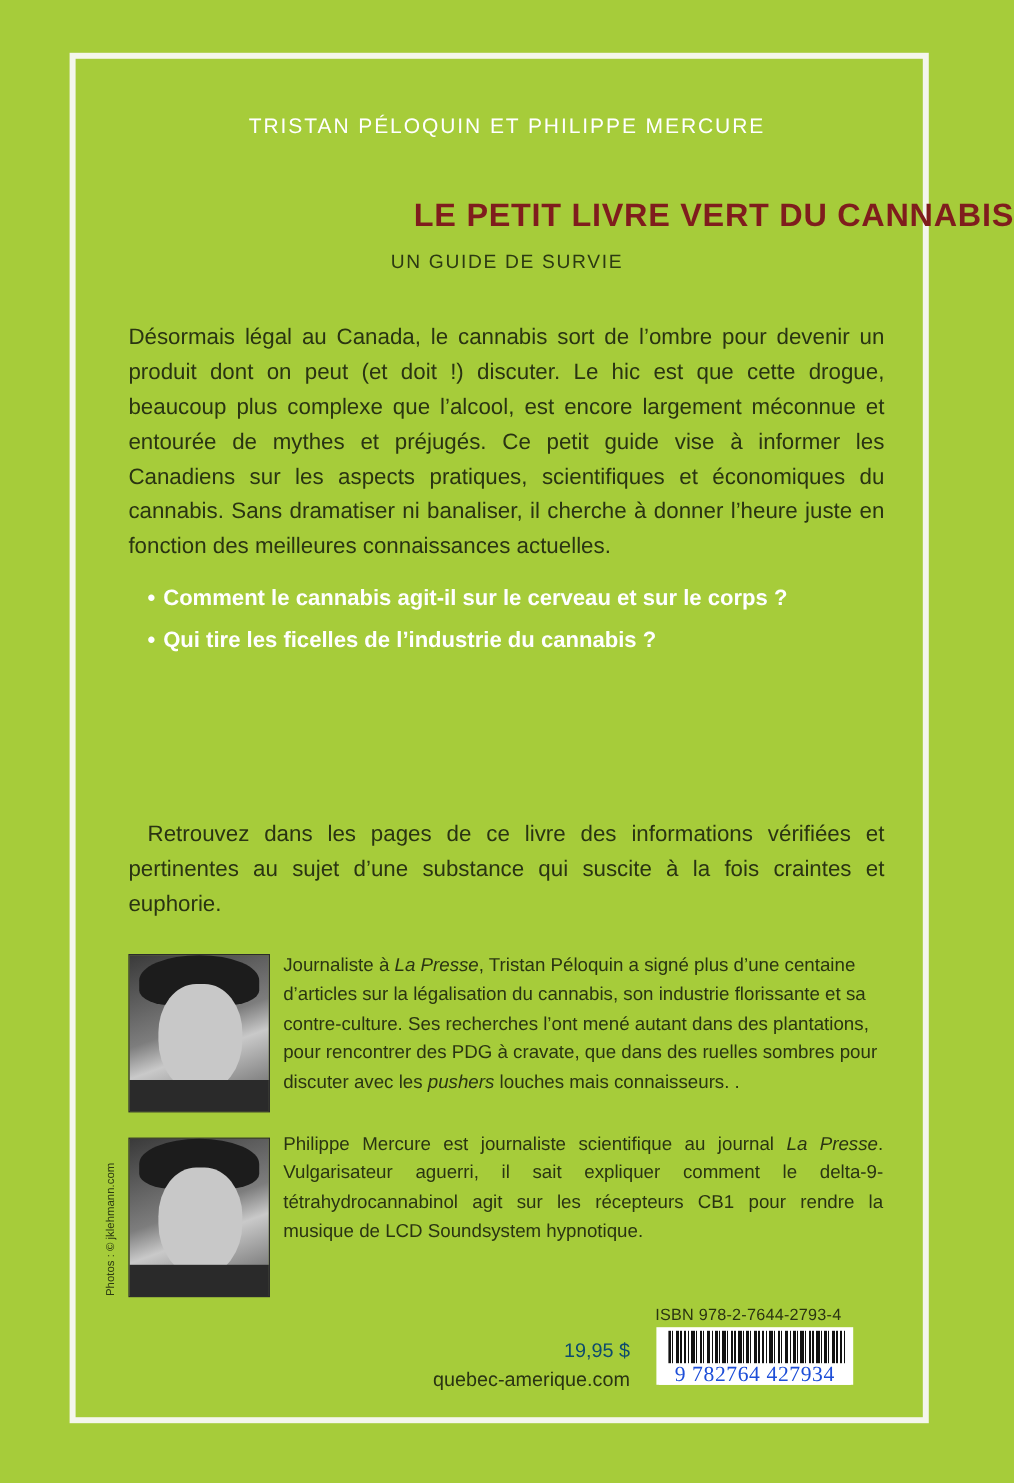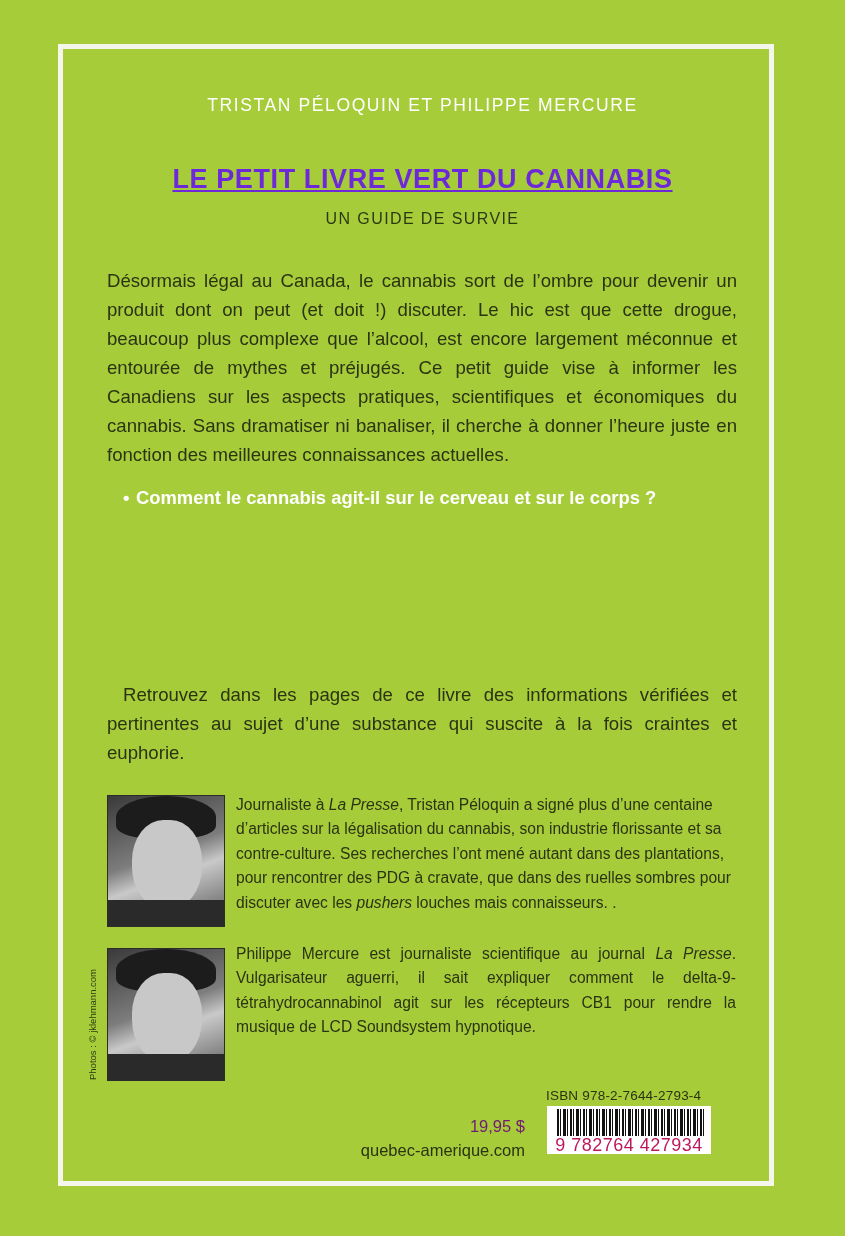--- a/index.html
+++ b/index.html
@@ -15,22 +15,22 @@
       border: 5px solid #f4f6ec;
       box-sizing: border-box;
     }
     .authors {
       position: absolute; left: 0; right: 0; top: 95px;
       text-align: center; color: #ffffff;
       font-size: 17.5px; letter-spacing: 1.6px; font-weight: normal;
     }
     .title {
       position: absolute; left: 0; right: 0; top: 164px;
-      text-align: center; color: #6d28d9;
-      font-size: 27px; letter-spacing: 0.6px; font-weight: bold; text-decoration: underline;
+      text-align: right; color: #7f1d1d;
+      font-size: 27px; letter-spacing: 0.6px; font-weight: bold;
     }
     .subtitle {
       position: absolute; left: 0; right: 0; top: 210px;
       text-align: center; color: #2c3a12;
       font-size: 16px; letter-spacing: 1.4px;
     }
     .intro {
       position: absolute; left: 107px; width: 630px; top: 266px;
       color: #2a3412; font-size: 18.6px; line-height: 29px;
       text-align: justify; margin: 0;
@@ -71,56 +71,57 @@
       position: absolute; left: 87px; top: 1080px;
       transform: rotate(-90deg); transform-origin: left top;
       color: #2c3a12; font-size: 9.5px; white-space: nowrap;
     }
     .isbn {
       position: absolute; left: 546px; top: 1088px;
       color: #2a3412; font-size: 13.5px; letter-spacing: 0.2px;
     }
     .price {
       position: absolute; right: 320px; top: 1117px;
-      color: #701a75; font-size: 16.5px; text-align: center;
+      color: #0c4a6e; font-size: 16.5px; text-align: center;
     }
     .site {
       position: absolute; right: 320px; top: 1141px;
       color: #2a3412; font-size: 16.5px; text-align: right;
     }
     .barcode {
       position: absolute; left: 547px; top: 1106px; width: 164px; height: 48px;
       background: #ffffff;
     }
     .bars {
       position: absolute; left: 10px; top: 3px; width: 148px; height: 34px;
       background: repeating-linear-gradient(90deg,
         #111 0px, #111 2px, #fff 2px, #fff 3px, #111 3px, #111 4px, #fff 4px, #fff 6px,
         #111 6px, #111 9px, #fff 9px, #fff 10px, #111 10px, #111 11px, #fff 11px, #fff 13px);
     }
     .barnum {
       position: absolute; left: 2px; bottom: 0px; width: 160px;
-      font-family: Liberation Sans, sans-serif; font-size: 18px; color:#be185d;
+      font-family: Liberation Serif, serif; font-size: 18px; color:#1d4ed8;
       background: #fff; letter-spacing: 0.5px; line-height: 18px;
       text-align: center;
     }
   </style>
 </head>
 <body>
 
 <div class="frame"></div>
 
 <div class="authors">TRISTAN PÉLOQUIN ET PHILIPPE MERCURE</div>
 <div class="title">LE PETIT LIVRE VERT DU CANNABIS</div>
 <div class="subtitle">UN GUIDE DE SURVIE</div>
 
 <p class="intro">Désormais légal au Canada, le cannabis sort de l’ombre pour devenir un produit dont on peut (et doit !) discuter. Le hic est que cette drogue, beaucoup plus complexe que l’alcool, est encore largement méconnue et entourée de mythes et préjugés. Ce petit guide vise à informer les Canadiens sur les aspects pratiques, scientifiques et économiques du cannabis. Sans dramatiser ni banaliser, il cherche à donner l’heure juste en fonction des meilleures connaissances actuelles.</p>
 
 <ul class="questions">
   <li>Comment le cannabis agit-il sur le cerveau et sur le corps ?</li>
+  <li>Qui tire les ficelles de l’industrie du cannabis ?</li>
 </ul>
 
 <p class="outro">Retrouvez dans les pages de ce livre des informations vérifiées et pertinentes au sujet d’une substance qui suscite à la fois craintes et euphorie.</p>
 
 <div class="photo photo1">
   <div class="hair"></div>
   <div class="face"></div>
   <div class="shirt"></div>
 </div>
 <p class="bio bio1"><span>Journaliste à </span><em>La Presse</em><span>, Tristan Péloquin a signé plus d’une centaine d’articles sur la légalisation du cannabis, son industrie florissante et sa contre-culture. Ses recherches l’ont mené autant dans des plantations, pour rencontrer des PDG à cravate, que dans des ruelles sombres pour discuter avec les </span><em>pushers</em><span> louches mais connaisseurs. .</span></p>

